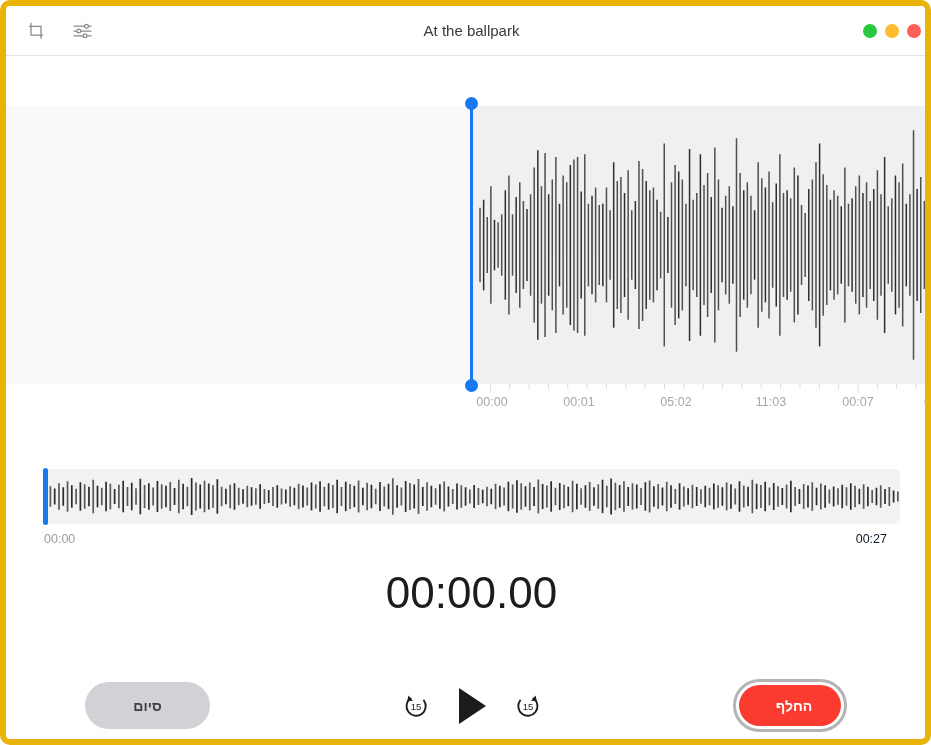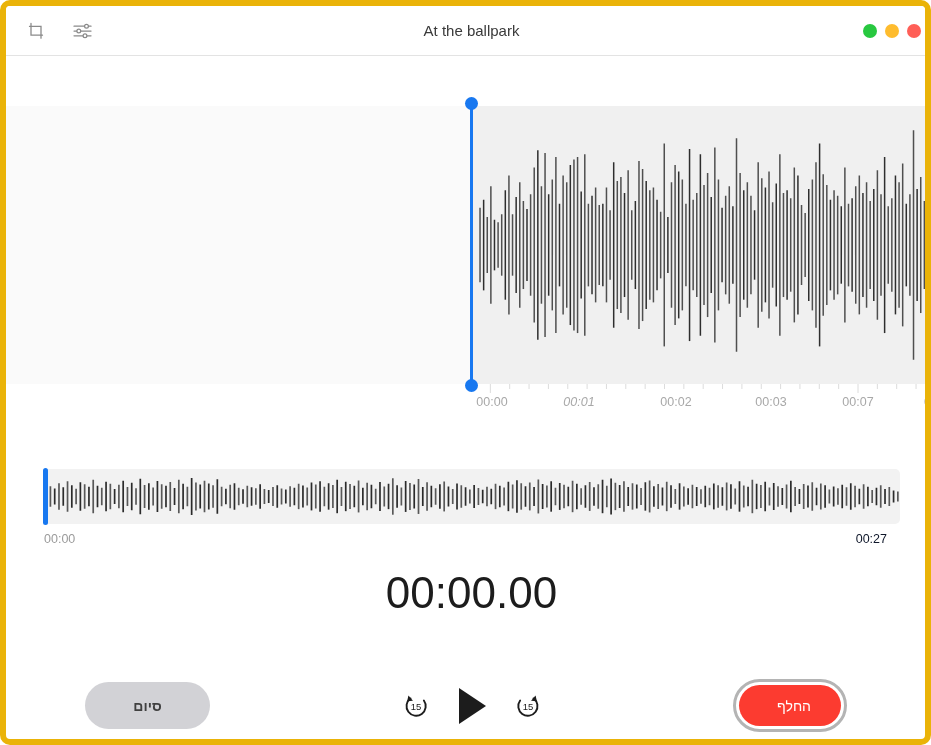--- a/index.html
+++ b/index.html
@@ -244,21 +244,21 @@
     padding: 3px;
     background: #ffffff;
   }
   #replace-button {
     width: 100%; height: 100%;
     border-radius: 22px;
     background: #fc3b30;
     border: none;
     font-family: "Liberation Sans", sans-serif;
     font-size: 14px;
-    font-weight: 400;
+    font-weight: 700;
     color: #ffffff;
     cursor: default;
     direction: rtl;
     padding-left: 8px;
   }
 </style>
 </head>
 <body>
 
 <div id="app-window">
@@ -453,23 +453,23 @@
         <line x1="793.95" x2="793.95" y1="0" y2="5" stroke="#dcdcdc" stroke-width="1"></line>
         <line x1="813.30" x2="813.30" y1="0" y2="5" stroke="#dcdcdc" stroke-width="1"></line>
         <line x1="832.65" x2="832.65" y1="0" y2="5" stroke="#dcdcdc" stroke-width="1"></line>
         <line x1="852.00" x2="852.00" y1="0" y2="9" stroke="#dcdcdc" stroke-width="1"></line>
         <line x1="871.35" x2="871.35" y1="0" y2="5" stroke="#dcdcdc" stroke-width="1"></line>
         <line x1="890.70" x2="890.70" y1="0" y2="5" stroke="#dcdcdc" stroke-width="1"></line>
         <line x1="910.05" x2="910.05" y1="0" y2="5" stroke="#dcdcdc" stroke-width="1"></line>
         <line x1="929.40" x2="929.40" y1="0" y2="9" stroke="#dcdcdc" stroke-width="1"></line>
       </svg>
   <div class="ruler-label" style="left: 486px;">00:00</div>
-      <div class="ruler-label" style="left: 573px; font-style: italic;">00:01</div>
-      <div class="ruler-label" style="left: 670px;">00:02</div>
-      <div class="ruler-label" style="left: 765px;">00:03</div>
+      <div class="ruler-label" style="left: 573px;">00:01</div>
+      <div class="ruler-label" style="left: 670px;">05:02</div>
+      <div class="ruler-label" style="left: 765px;">11:03</div>
       <div class="ruler-label" style="left: 852px;">00:07</div>
       <div class="ruler-label" style="left: 925px;">00</div>
     </div>
 
   <div id="overview">
     <svg id="overview-wave" viewBox="0 0 856 55" preserveAspectRatio="none">
         <line x1="2.14" x2="2.14" y1="21.18" y2="33.83" stroke="#2b2b2b" stroke-width="1.7"></line>
         <line x1="6.42" x2="6.42" y1="17.13" y2="37.87" stroke="#585858" stroke-width="1.7"></line>
         <line x1="10.70" x2="10.70" y1="19.40" y2="35.60" stroke="#2b2b2b" stroke-width="1.7"></line>
         <line x1="14.98" x2="14.98" y1="14.34" y2="40.66" stroke="#585858" stroke-width="1.7"></line>

